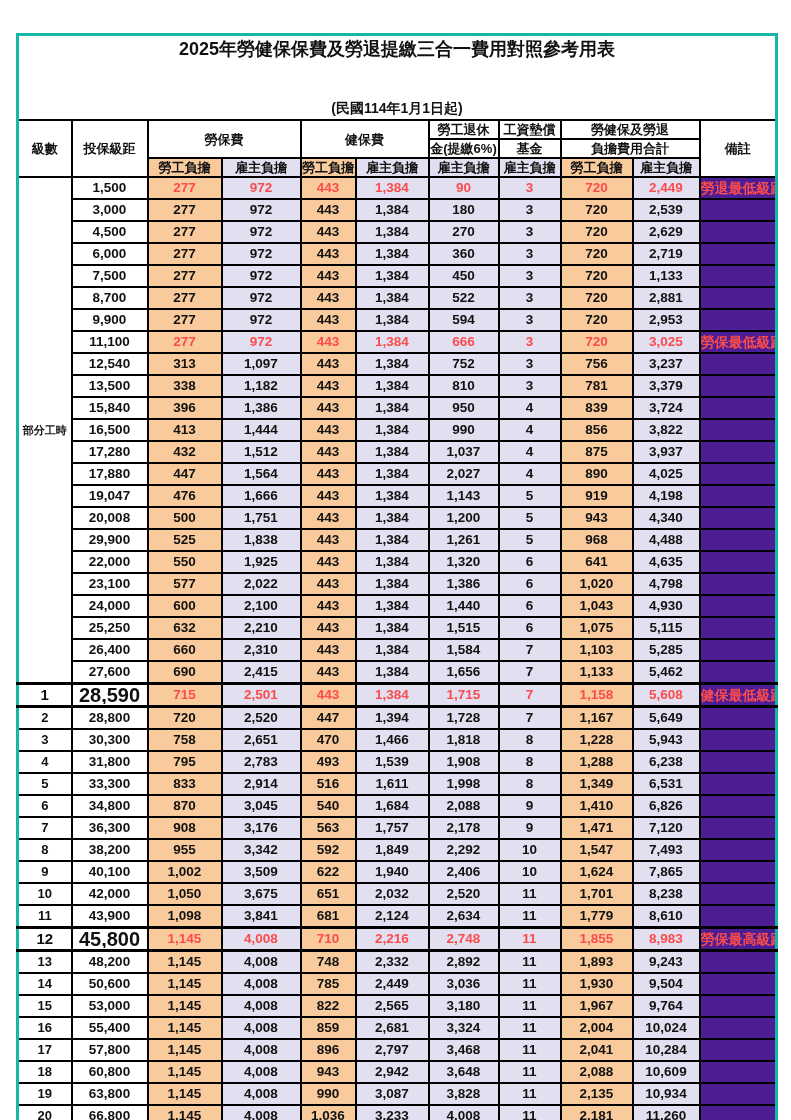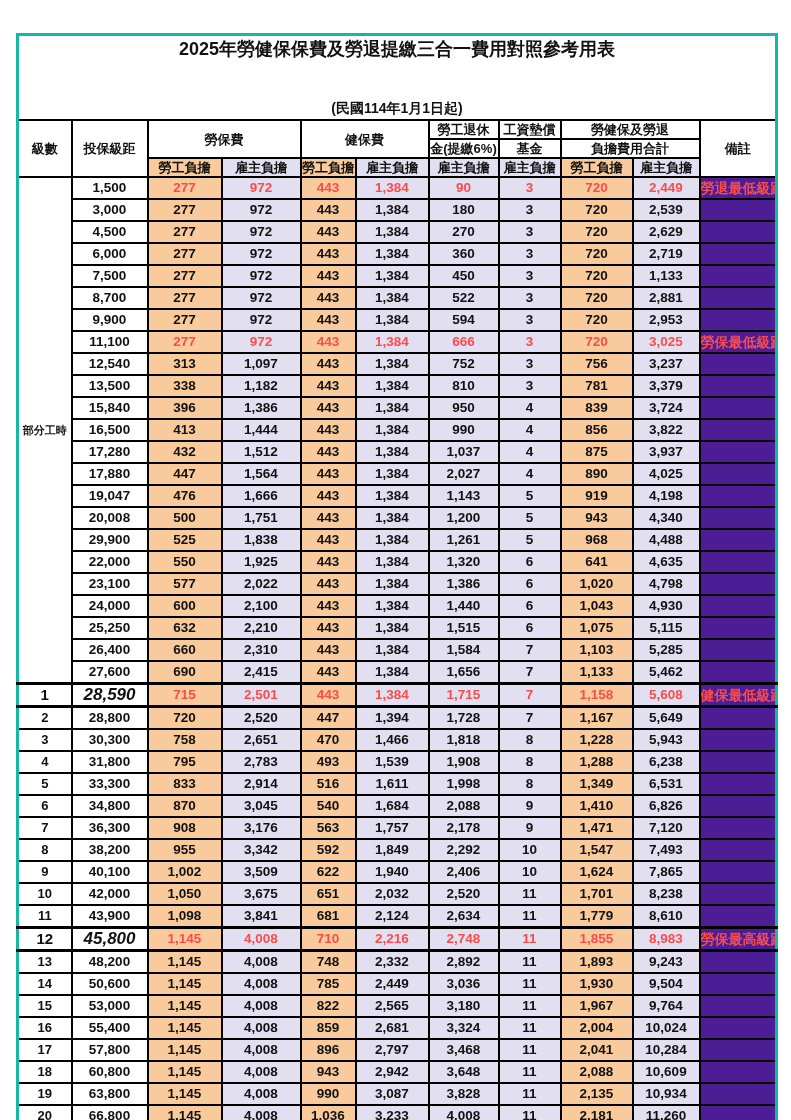--- a/index.html
+++ b/index.html
@@ -17,21 +17,21 @@
   th.bg-emp,td.bg-emp{background:#F9CA9C;}
   th.bg-er,td.bg-er{background:#E2DFF1;}
   
   tbody td{height:20px;font-size:13.5px;font-weight:600;line-height:20px;}
   td.level-cell{background:#fff;font-size:13px;}
   td.part-time{font-size:11px;font-weight:600;}
   td.bracket-cell{background:#fff;font-weight:700;border-radius:10px;}
   td.remark-cell{background:#4c1d95;color:#FB4B4B;font-size:14px;font-weight:700;}
   tr.red td.val{color:#FB4B4B;}
   tr.em td{border-top-width:3px;border-bottom-width:3px;}
-  tr.em td.bracket-cell{font-size:17px;font-style:italic;}
+  tr.em td.bracket-cell{font-size:20px;}
   tr.em td.level-cell{font-size:15px;}
 </style>
 </head>
 <body>
 
 <div class="sheet">
   <table>
     <colgroup>
       <col style="width:54px">
         <col style="width:76px">

